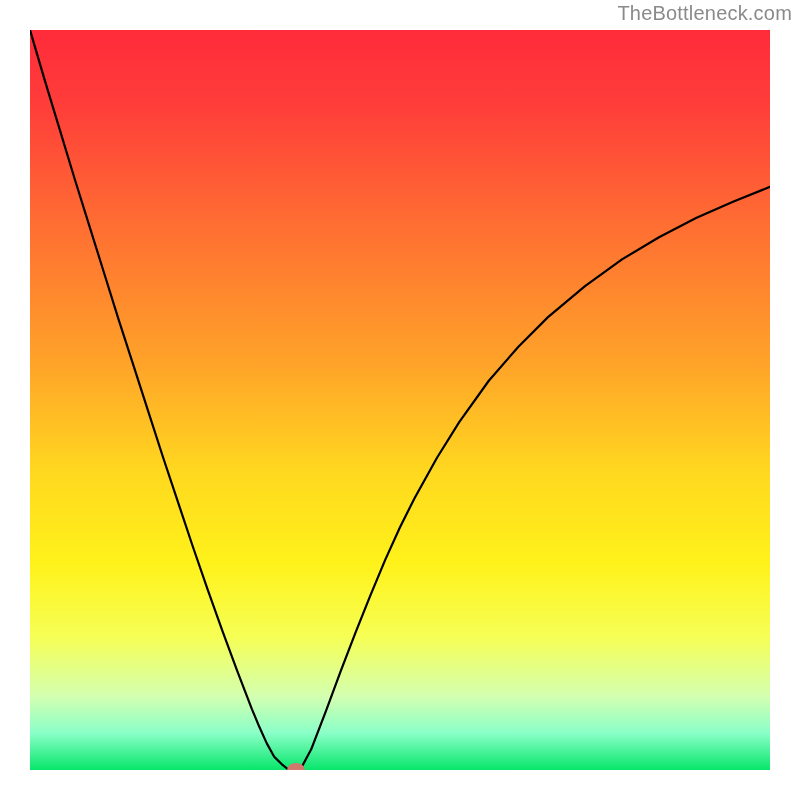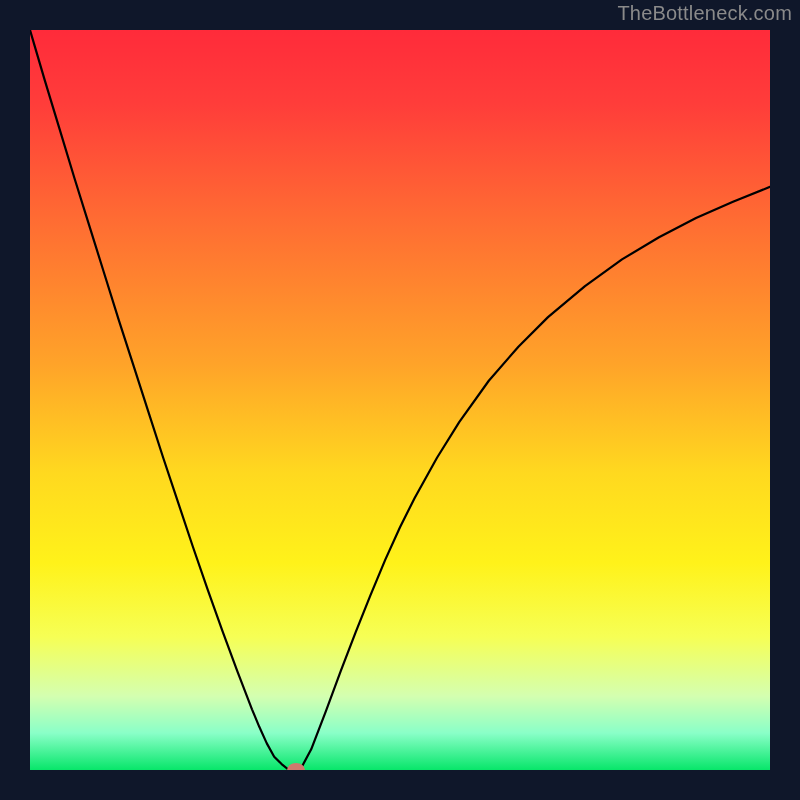--- a/index.html
+++ b/index.html
@@ -7,21 +7,21 @@
     padding: 0;
     width: 800px;
     height: 800px;
     background: #000;
     font-family: Arial, Helvetica, sans-serif;
   }
   .frame {
     position: relative;
     width: 800px;
     height: 800px;
-    background: #0f172a;
+    background: #ffffff;
   }
   .watermark {
     position: absolute;
     top: 2px;
     right: 8px;
     color: #8a8a8a;
     font-size: 20px;
     font-weight: 500;
     letter-spacing: 0.2px;
     z-index: 5;

